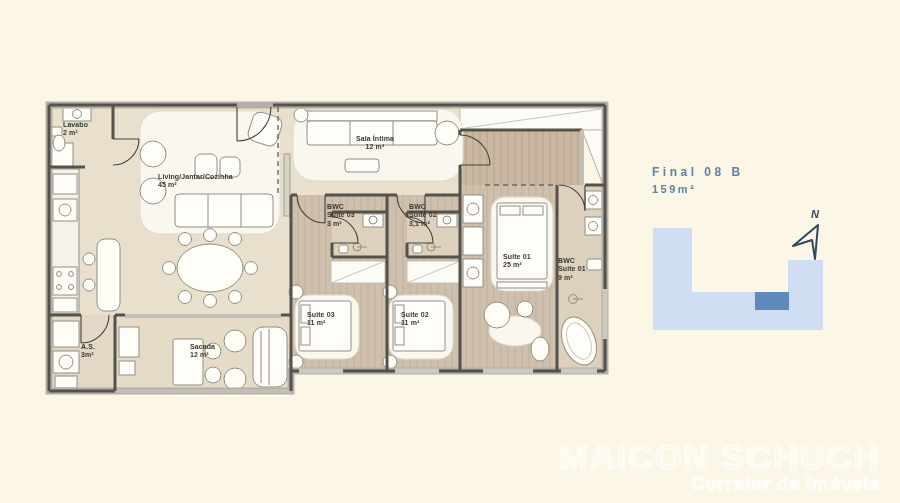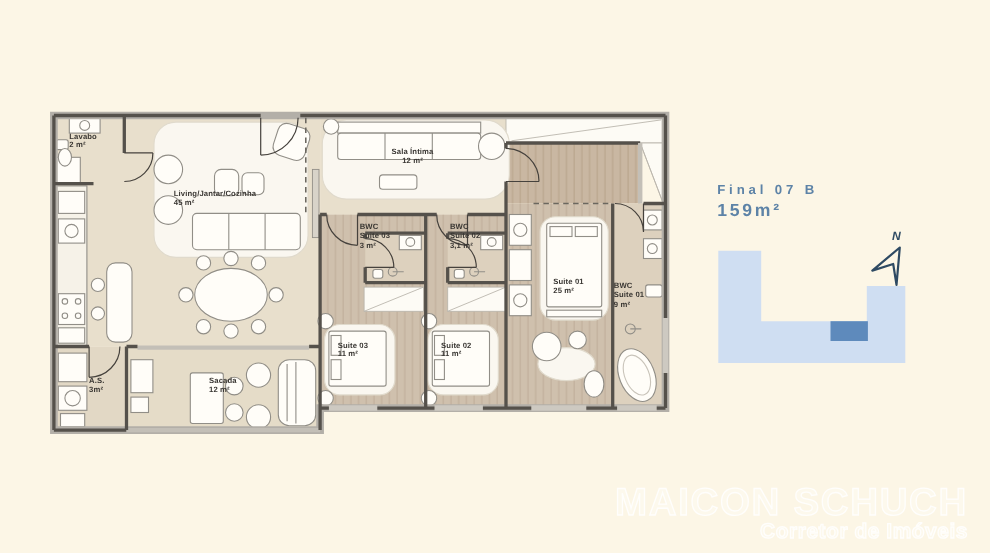--- a/index.html
+++ b/index.html
@@ -32,21 +32,21 @@
     position:absolute;font-size:7px;line-height:1.2;font-weight:700;
     color:var(--label-text,#3a3733);letter-spacing:.1px;white-space:nowrap;
   }
   .room-label.center{text-align:center;}
   
   .unit-title{
     position:absolute;left:652px;top:165px;font-size:12px;font-weight:700;
     letter-spacing:3.5px;color:var(--accent,#5d83a7);
   }
   .unit-area{
-    position:absolute;left:652px;top:183px;font-size:16px;font-weight:700;
+    position:absolute;left:652px;top:183px;font-size:11px;font-weight:700;
     letter-spacing:2.5px;color:var(--accent,#5d83a7);
   }
   .compass{position:absolute;left:783px;top:198px;}
   .compass .n-label{
     font-size:11px;font-weight:700;font-style:italic;
     fill:var(--compass,#2e4a63);
   }
   .compass .needle{stroke:var(--compass,#2e4a63);stroke-width:2;fill:none;stroke-linejoin:round;}
   .footprint{position:absolute;left:650px;top:220px;}
   .fp-light{fill:var(--footprint-light,#cfdef2);}
@@ -318,21 +318,21 @@
   <div class="room-label" style="left:36px;top:244px">
     <div>A.S.</div>
     <div>3m²</div>
   </div>
   <div class="room-label" style="left:145px;top:244px">
     <div>Sacada</div>
     <div>12 m²</div>
   </div>
 </div>
 
-<div class="unit-title">Final 07 B</div>
+<div class="unit-title">Final 08 B</div>
 <div class="unit-area">159m²</div>
 
 <svg class="compass" width="56" height="66" viewBox="0 0 56 66">
   <text class="n-label" x="28" y="20">N</text>
   <path class="needle" d="M35,27 L10,48 L29,42 L32,61 Z"></path>
 </svg>
 
 <svg class="footprint" width="180" height="115" viewBox="0 0 180 115">
   <path class="fp-light" d="M3,8 H42 V72 H138 V40 H173 V110 H3 Z"></path>
   <rect class="fp-dark" x="105" y="72" width="34" height="18"></rect>

